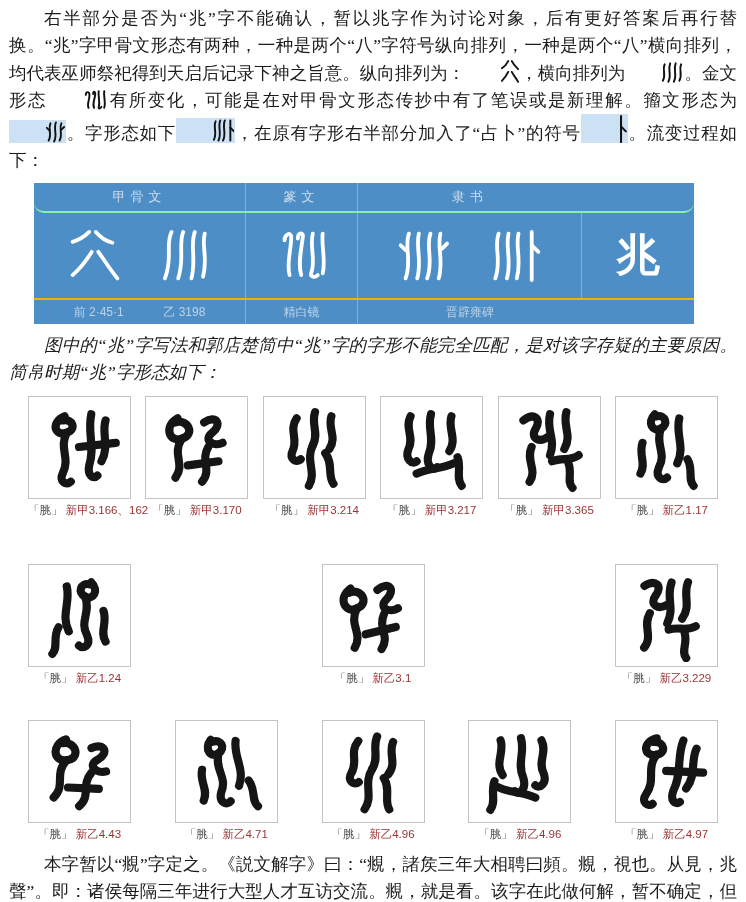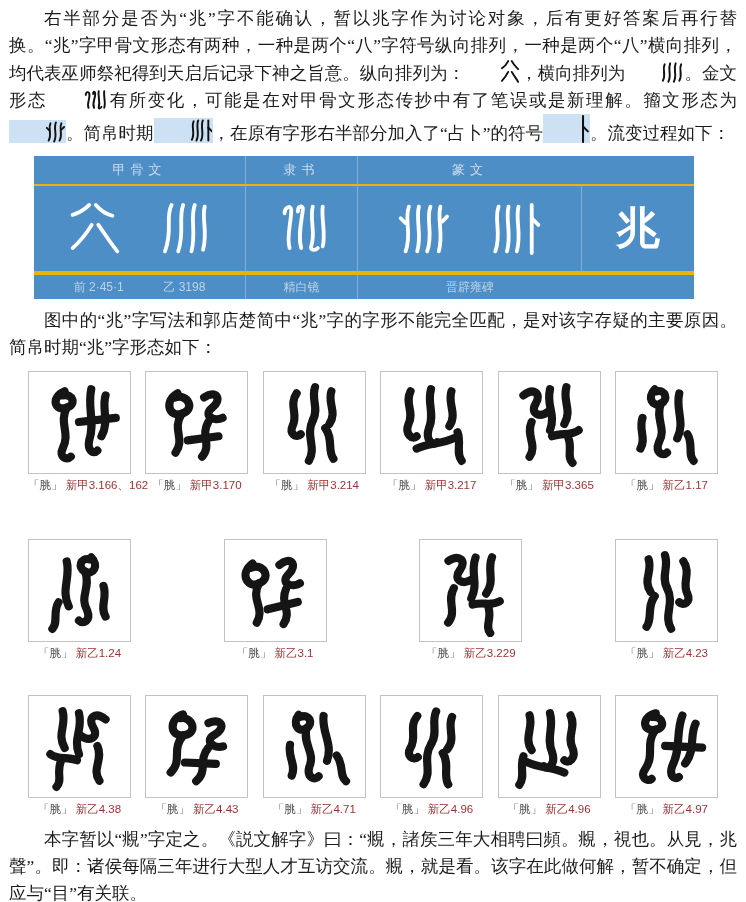--- a/index.html
+++ b/index.html
@@ -13,41 +13,41 @@
   .ig svg{display:inline-block;}
   .ig .stroke{fill:none;stroke:#111;stroke-width:2.1;stroke-linecap:round;}
 
   
   .evo{width:660px;margin:9px 0 8px 25px;background:#4e8ec6;}
   .evo-grid{display:grid;grid-template-columns:212px 112px 224px 112px;}
   .evo-cell{border-right:1px solid #86add2;display:flex;align-items:center;justify-content:space-evenly;}
   .evo-cell:last-child{border-right:none;}
   .evo-head .evo-cell{height:28px;color:#ccdeef;font-size:13px;letter-spacing:5px;
        font-family:"Liberation Sans","DejaVu Sans",sans-serif;}
-  .evo-head{border-bottom:2px solid #eab308;}
+  .evo-head{border-bottom:2px solid #86efac;border-radius:10px;}
   .evo-glyphs .evo-cell{height:85px;}
-  .evo-labels{border-top:4px solid #eab308;}
+  .evo-labels{border-top:2px solid #eab308;}
   .evo-labels .evo-cell{height:24px;color:#bdd3e7;font-size:12px;
        font-family:"Liberation Sans","DejaVu Sans",sans-serif;}
   .wstroke{fill:none;stroke:#fff;stroke-width:4.6;stroke-linecap:round;stroke-linejoin:round;}
   .lishu-char{color:#fff;font-size:44px;font-weight:bold;line-height:1;}
 
   
   .slip-row{display:flex;justify-content:space-between;width:690px;margin-left:19px;}
   .slip-row.gap-a{margin-bottom:46px;}
   .slip-row.gap-b{margin-bottom:34px;}
   .slip-cell{width:103px;}
   .slip-box{box-sizing:border-box;width:103px;height:103px;border:1px solid #c3c3c3;background:#fff;
        display:flex;align-items:center;justify-content:center;}
   .slip-cap{margin-top:4px;height:15px;font-size:11.5px;line-height:15px;text-align:center;white-space:nowrap;
        font-family:"Liberation Sans","DejaVu Sans",sans-serif;color:#4a4a4a;}
   .slip-cap .ref{color:#993333;}
   .brush{fill:none;stroke:#151515;stroke-width:8;stroke-linecap:round;stroke-linejoin:round;}
   .grid-wrap{margin-top:7px;}
-  .p2{margin:8px 0 10px 0;}
+  .p2{margin:8px 0 10px 0;font-style:italic;}
   .p3{margin-top:9px;}
   .defs-holder{position:absolute;width:0;height:0;overflow:hidden;}
 </style>
 </head>
 <body>
 
 <svg class="defs-holder" aria-hidden="true">
   <defs>
     <g id="v1">
         <path class="brush" d="M30 14 C16 20 20 34 32 30 C42 27 38 16 28 18"></path>
@@ -111,36 +111,36 @@
           <path class="stroke" d="M3 6 C3 2 7 2 7 6 C7 12 4 16 6 20"></path>
           <path class="stroke" d="M11 5 C11 1 14 2 13 7 C12 13 10 16 12 20"></path>
           <path class="stroke" d="M17 2 C16 8 19 13 17 20 C17 21 19 21 20 19"></path>
           <path class="stroke" d="M23 2 C22 8 25 14 23 20"></path>
         </svg></span><span class="seg">有所变化，可能是在对甲骨文形态传抄中有了笔误或是新理解。籀文形态为</span><span class="ig hl"><svg width="20" height="23" viewBox="0 0 22 24">
           <path class="stroke" d="M6 3 C3 9 8 15 4 22"></path>
           <path class="stroke" d="M12 2 C9 9 14 16 10 23"></path>
           <path class="stroke" d="M18 3 C15 9 20 15 16 22"></path>
           <path class="stroke" d="M2 8 L5 11"></path>
           <path class="stroke" d="M21 7 L18 10"></path>
-        </svg></span><span class="seg">。简帛时期</span><span class="ig hl"><svg width="22" height="25" viewBox="0 0 24 26">
+        </svg></span><span class="seg">。字形态如下</span><span class="ig hl"><svg width="22" height="25" viewBox="0 0 24 26">
           <path class="stroke" d="M4 3 C1 9 6 16 2 23"></path>
           <path class="stroke" d="M9 2 C6 9 11 17 7 24"></path>
           <path class="stroke" d="M14 2 C11 9 16 17 12 24"></path>
           <path class="stroke" d="M20 2 L20 24"></path>
           <path class="stroke" d="M20 10 L24 14"></path>
         </svg></span><span class="seg">，在原有字形右半部分加入了“占卜”的符号</span><span class="ig hl"><svg width="10" height="29" viewBox="0 0 10 30">
           <path class="stroke" d="M4 2 L4 29"></path>
           <path class="stroke" d="M4 13 L9 18"></path>
         </svg></span><span class="seg">。流变过程如下：</span></p>
 
   <div class="evo">
     <div class="evo-grid evo-head">
       <div class="evo-cell">甲骨文</div>
+      <div class="evo-cell">篆文</div>
       <div class="evo-cell">隶书</div>
-      <div class="evo-cell">篆文</div>
     </div>
     <div class="evo-grid evo-glyphs">
       <div class="evo-cell">
         <svg width="58" height="64" viewBox="0 0 70 70">
             <path class="wstroke" d="M28 6 C22 12 15 16 8 18"></path>
             <path class="wstroke" d="M36 6 C42 13 48 17 56 19"></path>
             <path class="wstroke" d="M31 30 C25 40 17 50 8 58"></path>
             <path class="wstroke" d="M39 30 C47 41 53 51 62 62"></path>
           </svg>
         <svg width="58" height="64" viewBox="0 0 70 70">
@@ -266,42 +266,26 @@
           <div class="slip-cap"><span><span>「</span><span>脁</span><span>」</span></span> <span class="ref">新乙3.1</span></div>
         </div>
       <div class="slip-cell">
           <div class="slip-box">
             <svg width="92" height="92" viewBox="0 0 90 90">
               <use href="#v5" transform="rotate(6 45 45)"></use>
             </svg>
           </div>
           <div class="slip-cap"><span><span>「</span><span>脁</span><span>」</span></span> <span class="ref">新乙3.229</span></div>
         </div>
-      <div class="slip-cell">
-          <div class="slip-box">
-            <svg width="92" height="92" viewBox="0 0 90 90">
-              <use href="#v3" transform="translate(90 0) scale(-1 1)"></use>
-            </svg>
-          </div>
-          <div class="slip-cap"><span><span>「</span><span>脁</span><span>」</span></span> <span class="ref">新乙4.23</span></div>
-        </div>
     </div>
 
     <div class="slip-row">
       <div class="slip-cell">
           <div class="slip-box">
             <svg width="92" height="92" viewBox="0 0 90 90">
-              <use href="#v5" transform="translate(90 0) scale(-1 1)"></use>
-            </svg>
-          </div>
-          <div class="slip-cap"><span><span>「</span><span>脁</span><span>」</span></span> <span class="ref">新乙4.38</span></div>
-        </div>
-      <div class="slip-cell">
-          <div class="slip-box">
-            <svg width="92" height="92" viewBox="0 0 90 90">
               <use href="#v2" transform="rotate(10 45 45)"></use>
             </svg>
           </div>
           <div class="slip-cap"><span><span>「</span><span>脁</span><span>」</span></span> <span class="ref">新乙4.43</span></div>
         </div>
       <div class="slip-cell">
           <div class="slip-box">
             <svg width="92" height="92" viewBox="0 0 90 90">
               <use href="#v6" transform="rotate(-7 45 45)"></use>
             </svg>

